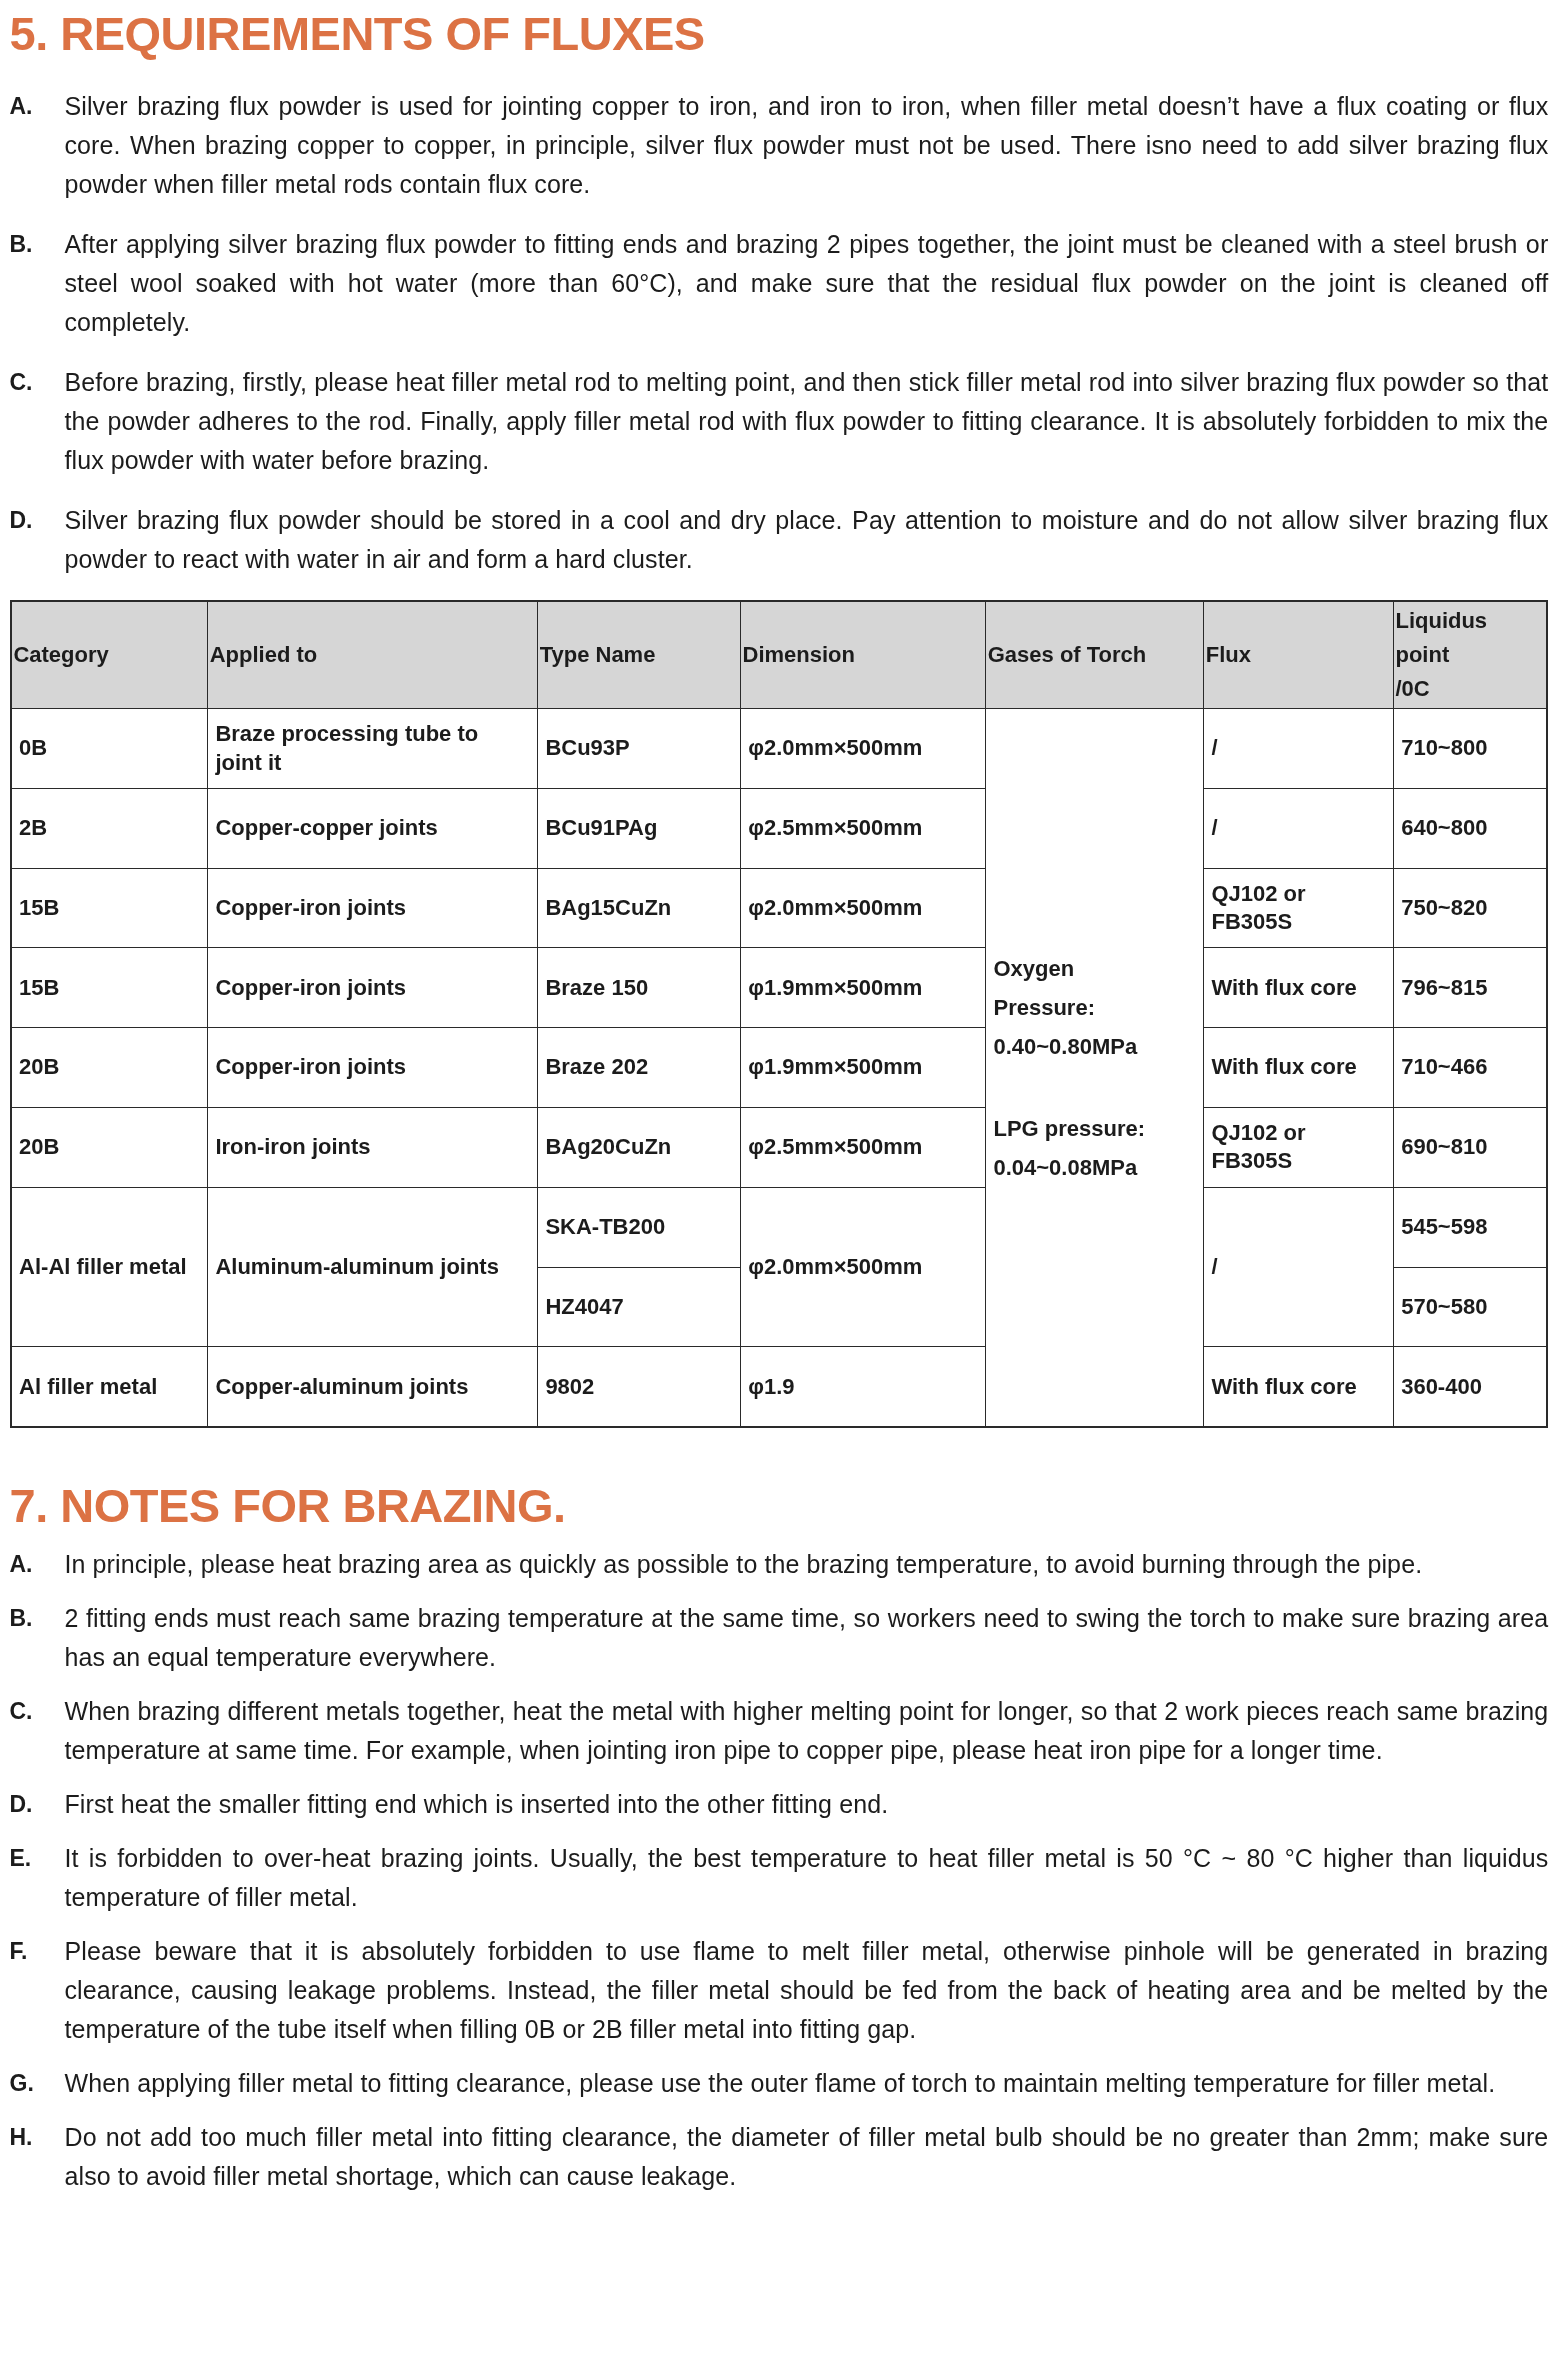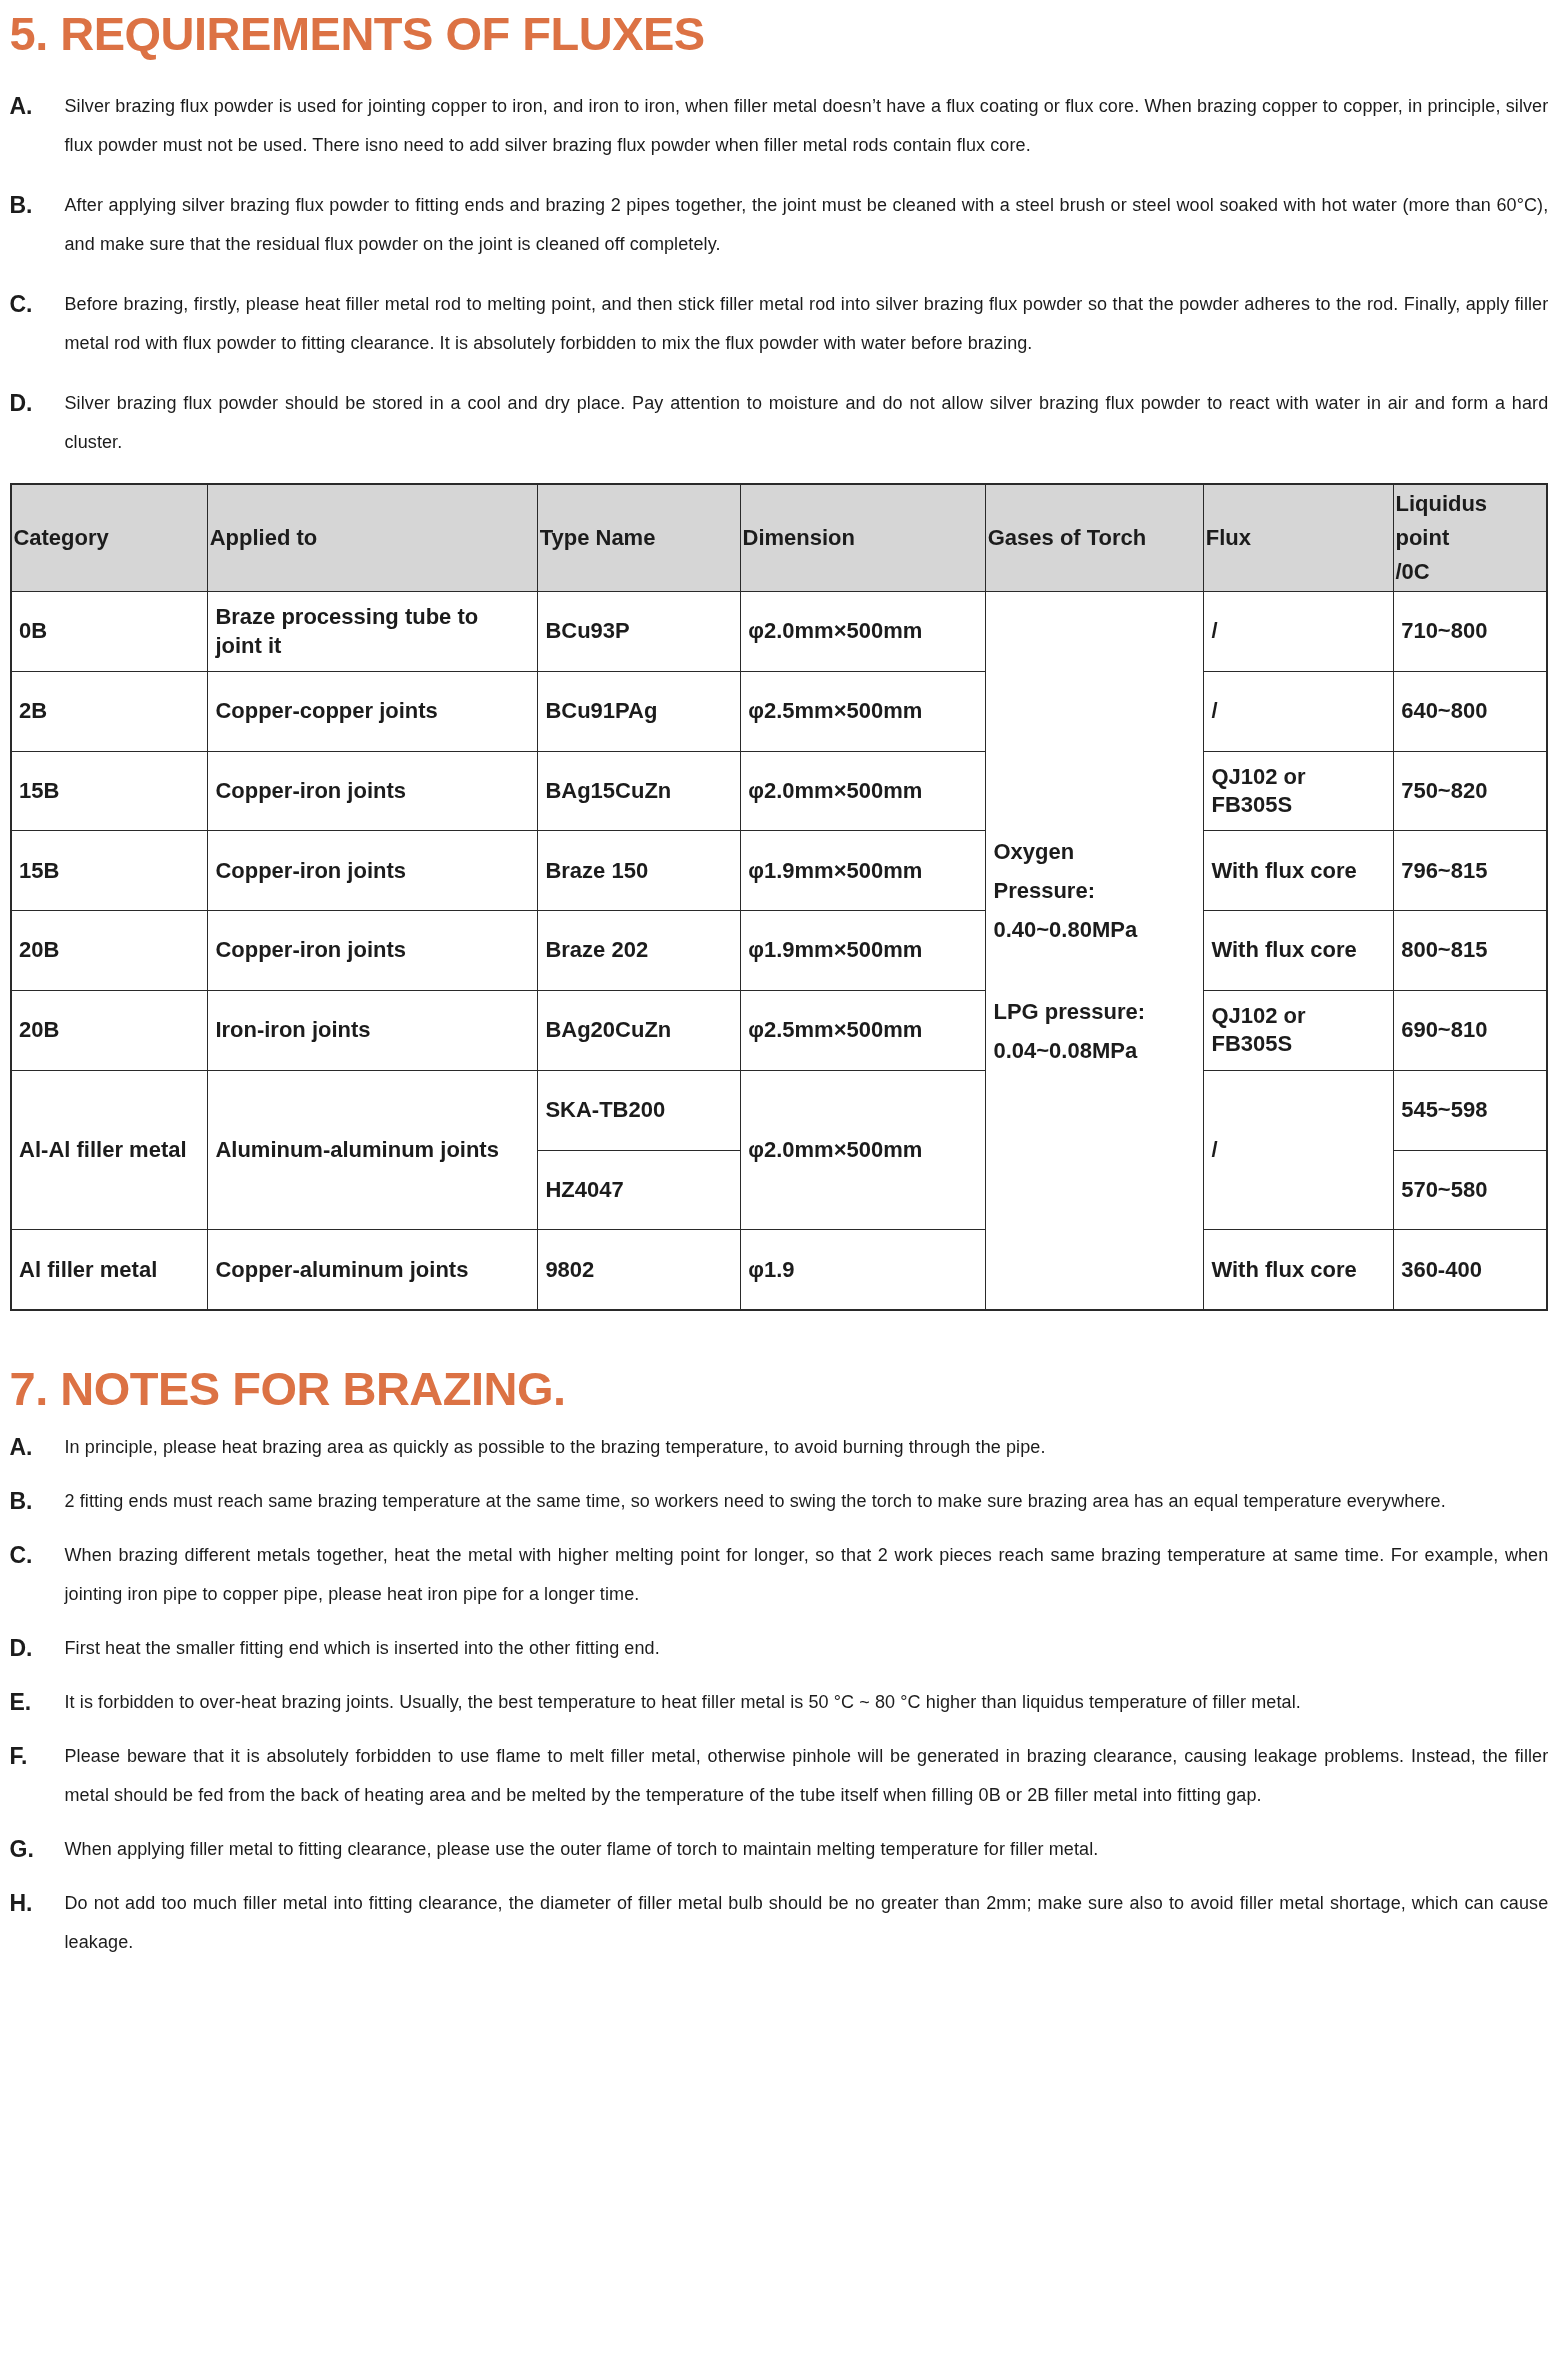--- a/index.html
+++ b/index.html
@@ -22,21 +22,21 @@
   .h5{margin:3.8px 0 28.5px 0;}
   .h6{margin:40px 0 21px 0;}
   .h7{margin:53px 0 15px 0;}
   .list{margin:0;}
   .item{display:flex;align-items:flex-start;margin-bottom:21px;}
   .s7 .item{margin-bottom:15px;}
   .item .label{
     flex:0 0 55px;font-weight:bold;font-size:23px;line-height:39px;
   }
   .item .text{
-    flex:1;margin:0;font-size:18px;line-height:39px;
+    flex:1;margin:0;font-size:25px;line-height:39px;
     text-align:justify;letter-spacing:0.1px;
   }
   table.filler{
     border-collapse:collapse;table-layout:fixed;
     width:1538px;margin:0;border:2.9px solid var(--line);
     font-size:22px;
   }
   table.filler th,table.filler td{
     border:1.9px solid var(--line);
     text-align:left;vertical-align:middle;
@@ -146,21 +146,21 @@
         <td>φ1.9mm×500mm</td>
         <td>With flux core</td>
         <td>796~815</td>
       </tr>
       <tr>
         <td>20B</td>
         <td>Copper-iron joints</td>
         <td>Braze 202</td>
         <td>φ1.9mm×500mm</td>
         <td>With flux core</td>
-        <td>800~815</td>
+        <td>710~466</td>
       </tr>
       <tr>
         <td>20B</td>
         <td>Iron-iron joints</td>
         <td>BAg20CuZn</td>
         <td>φ2.5mm×500mm</td>
         <td>QJ102 or FB305S</td>
         <td>690~810</td>
       </tr>
       <tr>

